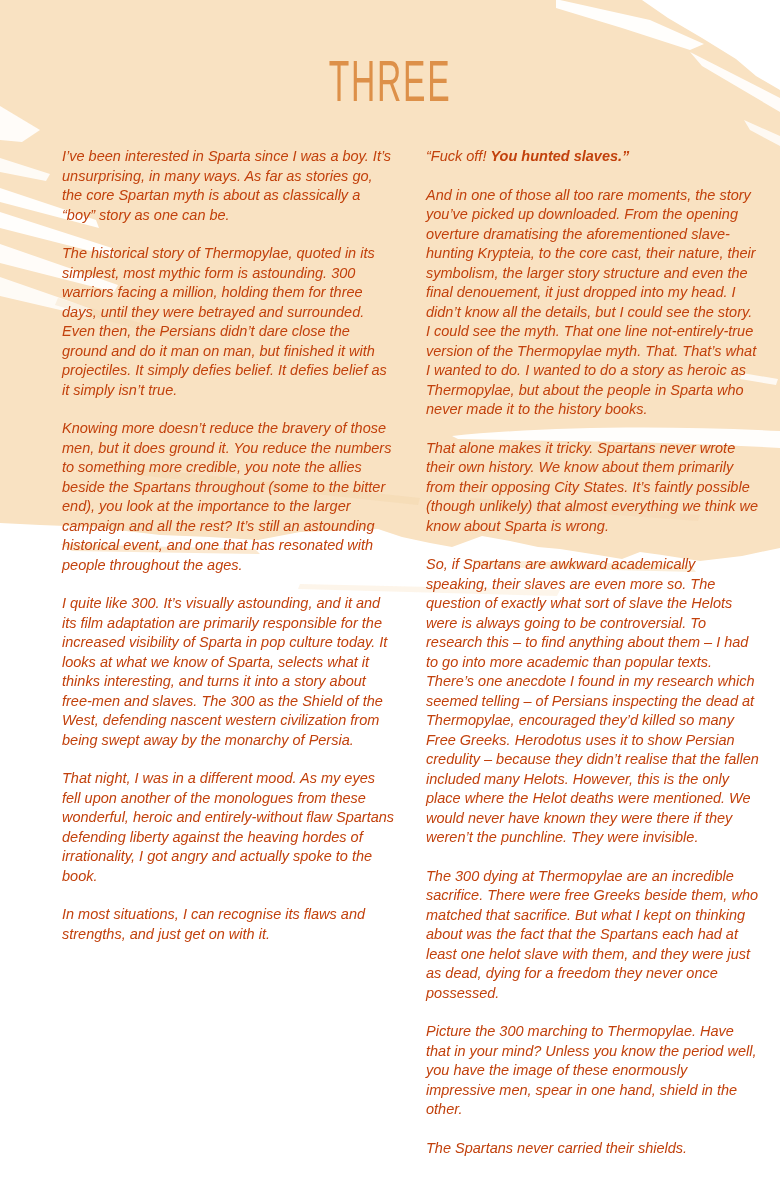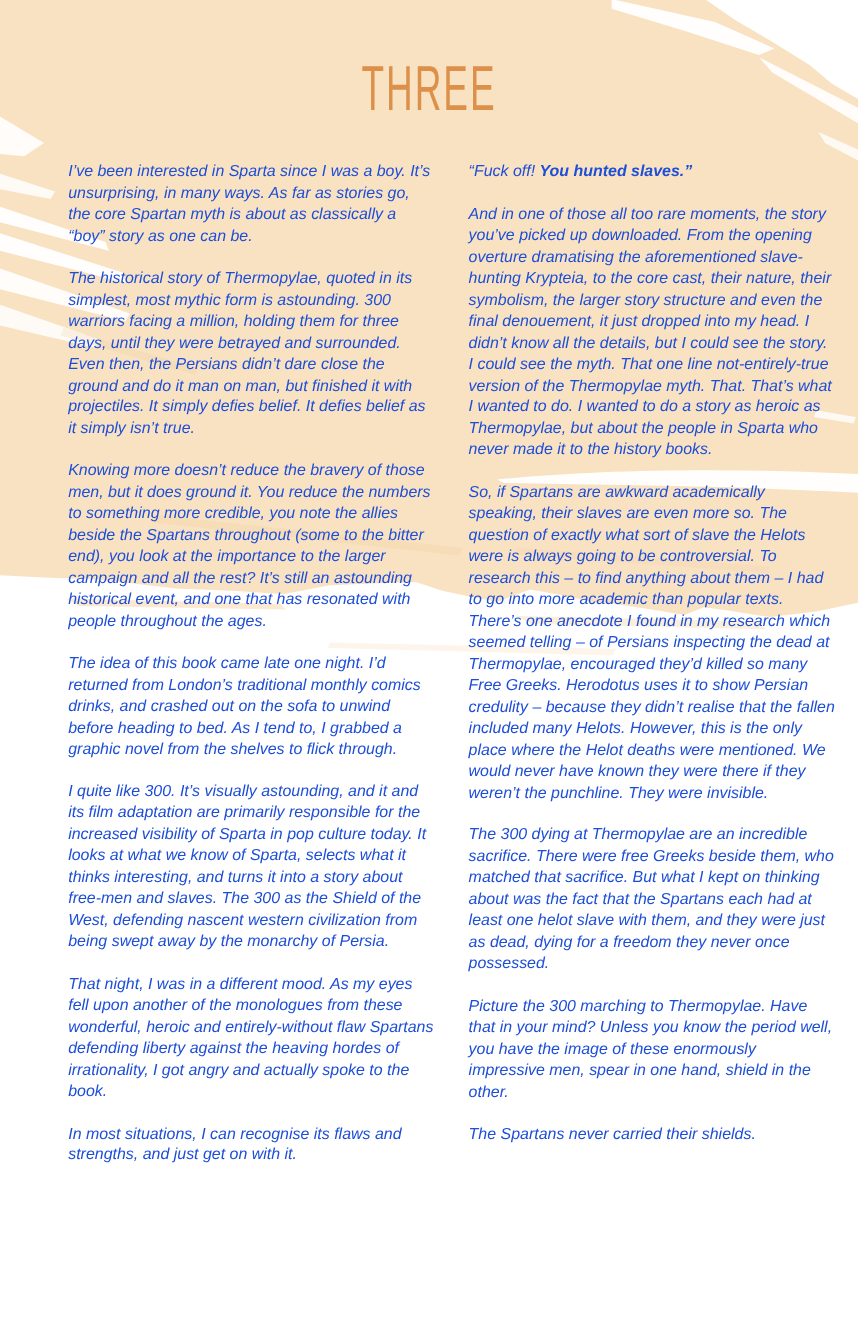--- a/index.html
+++ b/index.html
@@ -42,21 +42,21 @@
     letter-spacing: 3px;
     transform: scaleX(0.58);
     transform-origin: 50% 50%;
     white-space: nowrap;
   }
   .column {
     position: absolute;
     top: 147px;
     width: 334px;
     z-index: 2;
-    color: #1d4ed8;
+    color: #c2410c;
     font-size: 14.5px;
     line-height: 19.5px;
     font-style: italic;
     text-align: left;
   }
   .column-left  { left: 62px; }
   .column-right { left: 426px; }
   .column p {
     margin: 0 0 19px 0;
     padding: 0;
@@ -103,28 +103,28 @@
     <path fill="#f0cfa2" opacity="0.25" d="M58,298 L180,335 L177,341 L55,305 Z"></path>
     <path fill="#f0cfa2" opacity="0.22" d="M470,498 L700,515 L698,521 L468,504 Z"></path>
   </svg>
 
   <div class="chapter-title">THREE</div>
 
   <div class="column column-left">
     <p>I’ve been interested in Sparta since I was a boy. It’s unsurprising, in many ways. As far as stories go, the core Spartan myth is about as classically a “boy” story as one can be.</p>
     <p>The historical story of Thermopylae, quoted in its simplest, most mythic form is astounding. 300 warriors facing a million, holding them for three days, until they were betrayed and surrounded. Even then, the Persians didn’t dare close the ground and do it man on man, but finished it with projectiles. It simply defies belief. It defies belief as it simply isn’t true.</p>
     <p>Knowing more doesn’t reduce the bravery of those men, but it does ground it. You reduce the numbers to something more credible, you note the allies beside the Spartans throughout (some to the bitter end), you look at the importance to the larger campaign and all the rest? It’s still an astounding historical event, and one that has resonated with people throughout the ages.</p>
-    <p>The idea of this book came late one night. I’d returned from London’s traditional monthly comics drinks, and crashed out on the sofa to unwind before heading to bed. As I tend to, I grabbed a graphic novel from the shelves to flick through.</p>
     <p>I quite like 300. It’s visually astounding, and it and its film adaptation are primarily responsible for the increased visibility of Sparta in pop culture today. It looks at what we know of Sparta, selects what it thinks interesting, and turns it into a story about free-men and slaves. The 300 as the Shield of the West, defending nascent western civilization from being swept away by the monarchy of Persia.</p>
     <p>That night, I was in a different mood. As my eyes fell upon another of the monologues from these wonderful, heroic and entirely-without flaw Spartans defending liberty against the heaving hordes of irrationality, I got angry and actually spoke to the book.</p>
     <p>In most situations, I can recognise its flaws and strengths, and just get on with it.</p>
   </div>
 
   <div class="column column-right">
     <p><span>“Fuck off! </span><span class="bold-part">You hunted slaves.”</span></p>
     <p>And in one of those all too rare moments, the story you’ve picked up downloaded. From the opening overture dramatising the aforementioned slave-hunting Krypteia, to the core cast, their nature, their symbolism, the larger story structure and even the final denouement, it just dropped into my head. I didn’t know all the details, but I could see the story. I could see the myth. That one line not-entirely-true version of the Thermopylae myth. That. That’s what I wanted to do. I wanted to do a story as heroic as Thermopylae, but about the people in Sparta who never made it to the history books.</p>
+    <p>That alone makes it tricky. Spartans never wrote their own history. We know about them primarily from their opposing City States. It’s faintly possible (though unlikely) that almost everything we think we know about Sparta is wrong.</p>
     <p>So, if Spartans are awkward academically speaking, their slaves are even more so. The question of exactly what sort of slave the Helots were is always going to be controversial. To research this – to find anything about them – I had to go into more academic than popular texts. There’s one anecdote I found in my research which seemed telling – of Persians inspecting the dead at Thermopylae, encouraged they’d killed so many Free Greeks. Herodotus uses it to show Persian credulity – because they didn’t realise that the fallen included many Helots. However, this is the only place where the Helot deaths were mentioned. We would never have known they were there if they weren’t the punchline. They were invisible.</p>
     <p>The 300 dying at Thermopylae are an incredible sacrifice. There were free Greeks beside them, who matched that sacrifice. But what I kept on thinking about was the fact that the Spartans each had at least one helot slave with them, and they were just as dead, dying for a freedom they never once possessed.</p>
     <p>Picture the 300 marching to Thermopylae. Have that in your mind? Unless you know the period well, you have the image of these enormously impressive men, spear in one hand, shield in the other.</p>
     <p>The Spartans never carried their shields.</p>
   </div>
 
 </div>
 
 </body></html>

